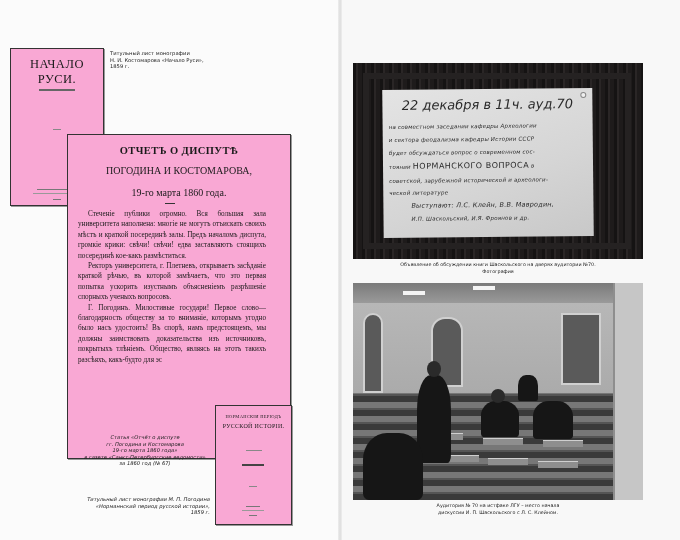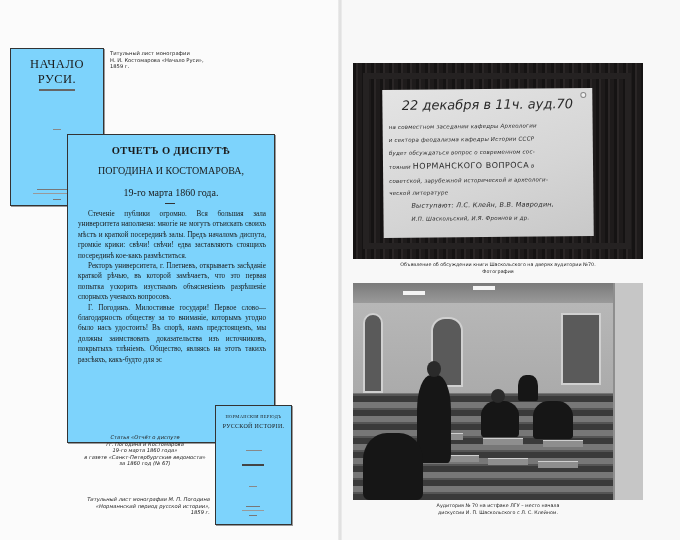--- a/index.html
+++ b/index.html
@@ -5,38 +5,38 @@
   html, body { margin: 0; padding: 0; }
   body {
     width: 680px; height: 540px; position: relative; overflow: hidden;
     background: #fafafa; font-family: "Liberation Serif", serif; color: #1a1a1a;
   }
   .abs { position: absolute; }
   .page-left { left: 0; top: 0; width: 340px; height: 540px; background: #fbfbfb; }
   .page-right { left: 340px; top: 0; width: 340px; height: 540px; background: #f8f8f8; }
   .spine { left: 338px; top: 0; width: 4px; height: 540px; background: linear-gradient(to right, #eee, #ddd, #eee); }
 
-  .book { background: #7dd3fc; border: 1px solid #333; box-shadow: 1px 1px 0 #999; }
+  .book { background: #f9a8d4; border: 1px solid #333; box-shadow: 1px 1px 0 #999; }
   .caption {
     font-family: "DejaVu Sans", sans-serif; font-size: 5.2px; line-height: 6.6px;
     color: #222; font-style: italic;
   }
   .caption.up { font-style: normal; }
 
   
   #book1 { left: 10px; top: 48px; width: 92px; height: 156px; }
   #book1 .t { position: absolute; top: 8px; left: 0; width: 100%; text-align: center; font-size: 12.5px; letter-spacing: 0.5px; }
   #book1 .a { position: absolute; top: 40px; left: 28px; width: 36px; height: 2px; background: #666; }
   #book1 .r { position: absolute; top: 80px; left: 42px; width: 8px; height: 1px; background: #888; }
   #book1 .p1 { position: absolute; top: 140px; left: 26px; width: 40px; height: 1px; background: #777; }
   #book1 .p2 { position: absolute; top: 144px; left: 22px; width: 48px; height: 1px; background: #999; }
   #book1 .p3 { position: absolute; top: 150px; left: 42px; width: 8px; height: 1px; background: #777; }
 
   
-  #report { left: 67px; top: 134px; width: 206px; height: 307px; padding: 0; }
+  #report { left: 67px; top: 134px; width: 206px; height: 307px; padding: 8px; }
   #report .h1 { position: absolute; top: 10px; left: 0; width: 100%; text-align: center; font-weight: bold; font-size: 10.5px; letter-spacing: 0.4px; }
   #report .h2 { position: absolute; top: 30px; left: 0; width: 100%; text-align: center; font-size: 10px; }
   #report .h3 { position: absolute; top: 52px; left: 0; width: 100%; text-align: center; font-size: 10px; }
   #report .dash { position: absolute; top: 68px; left: 97px; width: 10px; height: 1px; background: #333; }
   #report .body { position: absolute; top: 74px; left: 10px; width: 188px; font-size: 7.2px; line-height: 10.4px; text-align: justify; }
   #report .body p { margin: 0; text-indent: 10px; }
 
   
   #book3 { left: 215px; top: 405px; width: 75px; height: 118px; }
   #book3 .t1 { position: absolute; top: 8px; left: 0; width: 100%; text-align: center; font-size: 4.5px; letter-spacing: 0.3px; }

